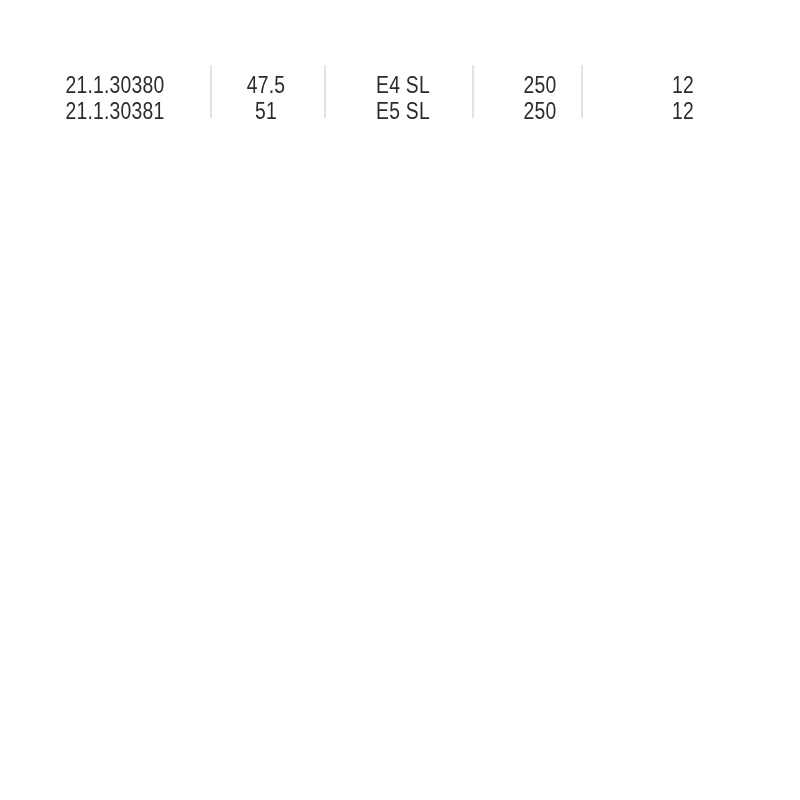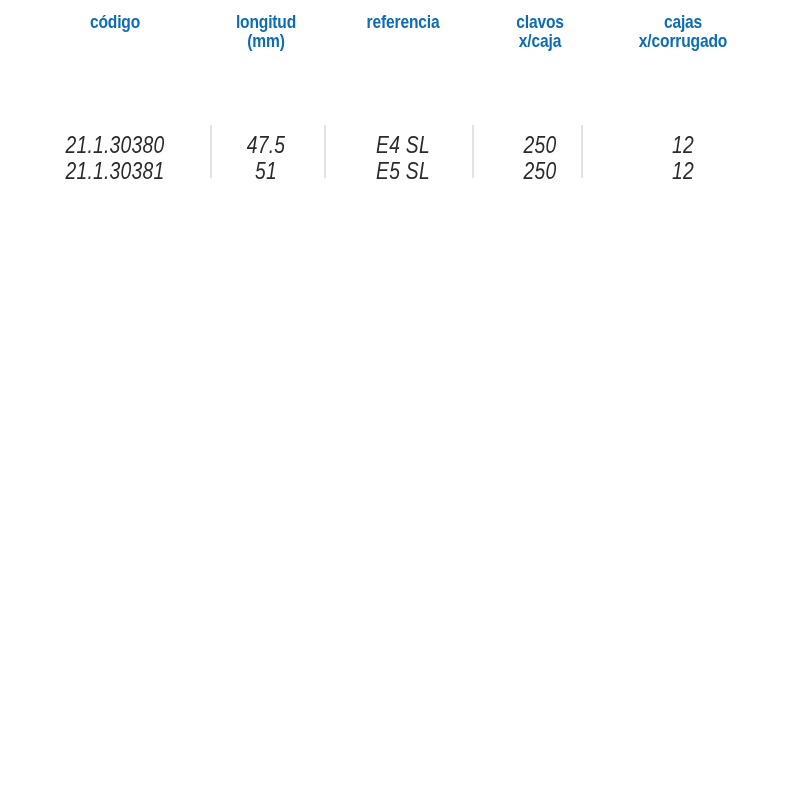--- a/index.html
+++ b/index.html
@@ -48,21 +48,20 @@
     transform: scaleX(0.82);
     transform-origin: center top;
     white-space: nowrap;
   }
   .th .ln { display: block; }
   .th .ln2 { margin-top: -1px; }
 
   .tbody {
     position: relative;
     height: 80px;
-    font-style: italic;
   }
 
   .cell {
     position: absolute;
     text-align: center;
     color: #2b2b2b;
     font-family: "Liberation Sans Narrow", "Liberation Sans", sans-serif;
     font-weight: normal;
     font-size: 23px;
     line-height: 26px;
@@ -85,46 +84,20 @@
   .c3 { left: 450px; width: 180px; }
   .c4 { left: 573px; width: 220px; }
 </style>
 </head>
 <body>
 
 <div id="canvas">
 
   <div class="spec-table">
 
-    <div class="thead">
-
-      <div class="th c0" style="top:12px;">
-        <span class="ln">código</span>
-      </div>
-
-      <div class="th c1" style="top:12px;">
-        <span class="ln">longitud</span>
-        <span class="ln ln2">(mm)</span>
-      </div>
-
-      <div class="th c2" style="top:12px;">
-        <span class="ln">referencia</span>
-      </div>
-
-      <div class="th c3" style="top:12px;">
-        <span class="ln">clavos</span>
-        <span class="ln ln2">x/caja</span>
-      </div>
-
-      <div class="th c4" style="top:12px;">
-        <span class="ln">cajas</span>
-        <span class="ln ln2">x/corrugado</span>
-      </div>
-
-    </div>
 
     <div class="tbody">
 
       <div class="sep" style="left:210px; top:65px; height:53px;"></div>
       <div class="sep" style="left:324px; top:65px; height:53px;"></div>
       <div class="sep" style="left:472px; top:65px; height:53px;"></div>
       <div class="sep" style="left:581px; top:65px; height:53px;"></div>
 
       <div class="cell c0" style="top:72px;">
         <span>21.1.30380</span>

